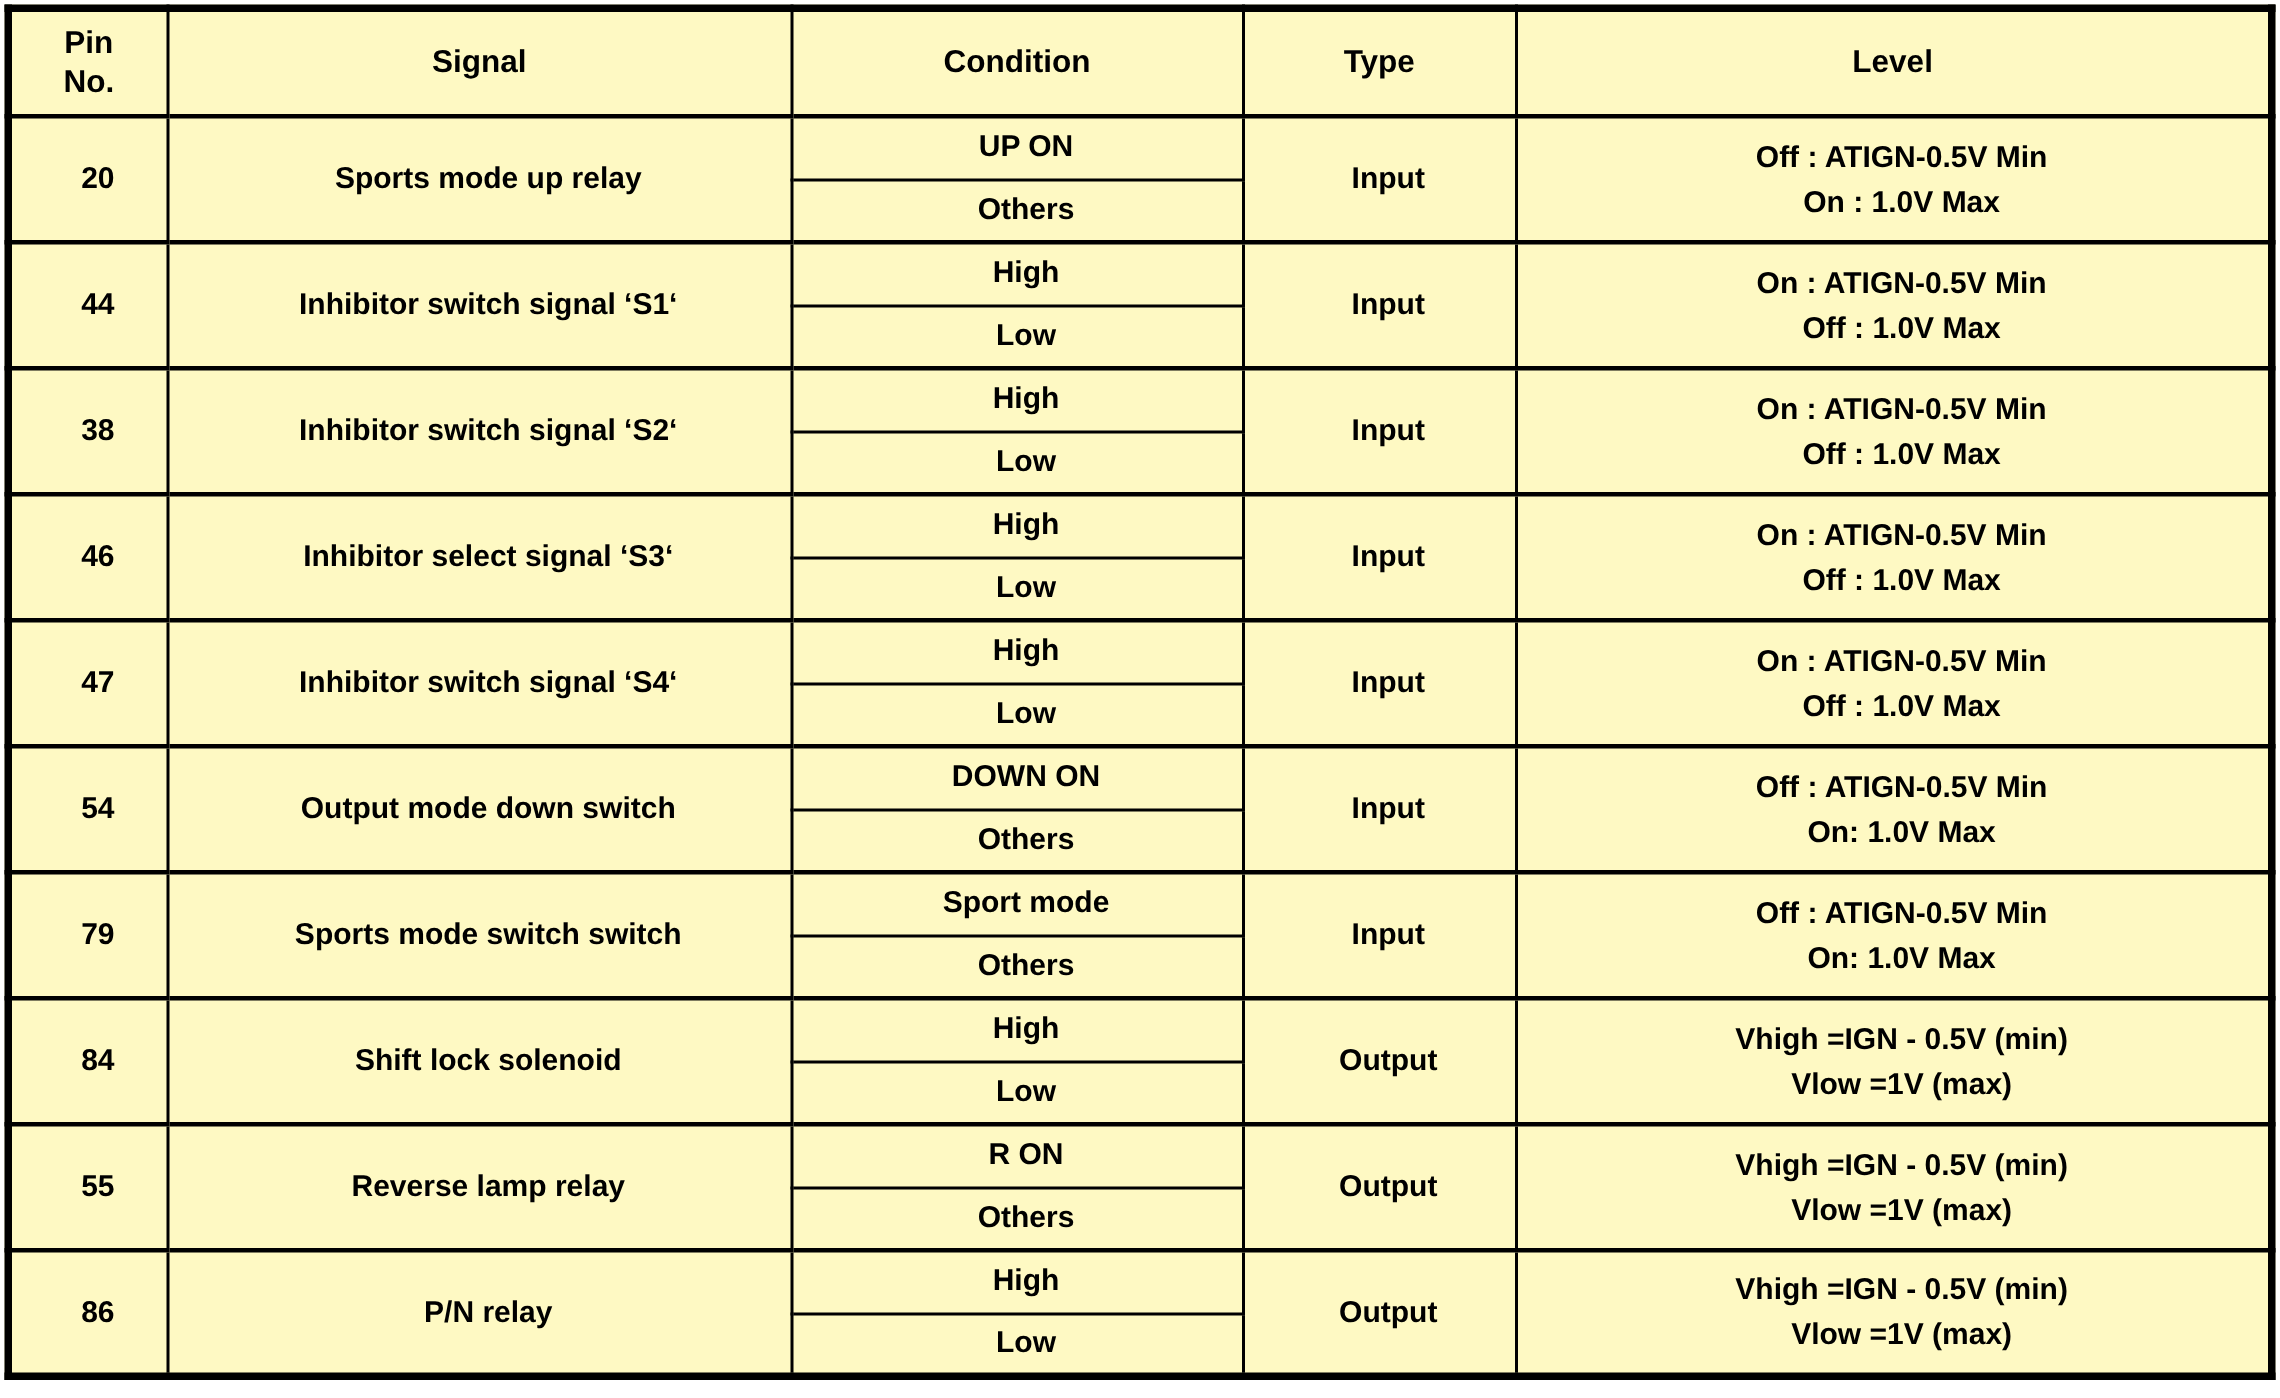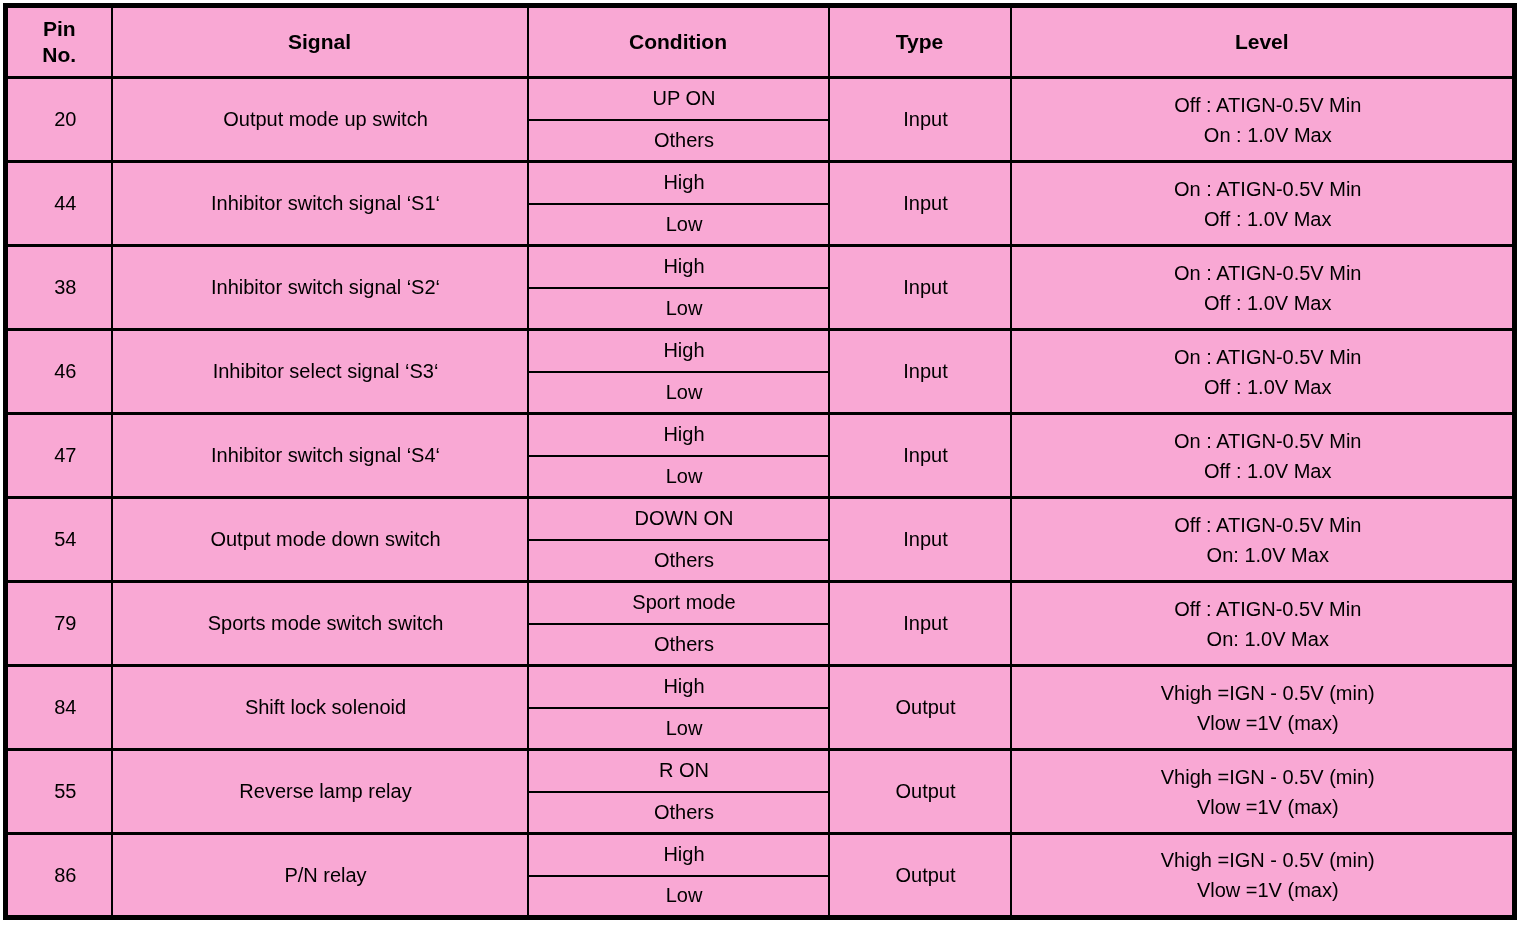--- a/index.html
+++ b/index.html
@@ -10,21 +10,21 @@
     height: 932px;
     font-family: "Liberation Sans", sans-serif;
     color: #000000;
   }
   table.pin-table {
     border-collapse: collapse;
     table-layout: fixed;
     width: 1509px;
     margin: 3px 0 0 3px;
     border: 5px solid #000000;
-    background: #f9a8d4;
+    background: #fef9c3;
   }
   col.c-pin   { width: 106px; }
   col.c-sig   { width: 416px; }
   col.c-cond  { width: 301px; }
   col.c-type  { width: 182px; }
   col.c-level { width: 504px; }
 
   th, td {
     border: 2px solid #000000;
     text-align: center;
@@ -36,21 +36,21 @@
   thead th {
     font-size: 21px;
     font-weight: bold;
     border-bottom: 3px solid #000000;
     white-space: pre-line;
     line-height: 1.25;
   }
   tbody tr { height: 42px; }
   tbody td {
     font-size: 20px;
-    font-weight: normal;
+    font-weight: bold;
     padding-left: 12px;
   }
   
   tbody tr.row-top td { border-top: 3px solid #000000; }
   td.lvl div { line-height: 30px; }
 </style>
 </head>
 <body>
 
 <table class="pin-table">
@@ -68,21 +68,21 @@
       <th>Signal</th>
       <th>Condition</th>
       <th>Type</th>
       <th>Level</th>
     </tr>
   </thead>
   <tbody>
 
     <tr class="row-top">
       <td rowspan="2">20</td>
-      <td rowspan="2">Output mode up switch</td>
+      <td rowspan="2">Sports mode up relay</td>
       <td>UP ON</td>
       <td rowspan="2">Input</td>
       <td rowspan="2" class="lvl">
         <div>Off : ATIGN-0.5V Min</div>
         <div>On : 1.0V Max</div>
       </td>
     </tr>
     <tr>
       <td>Others</td>
     </tr>

